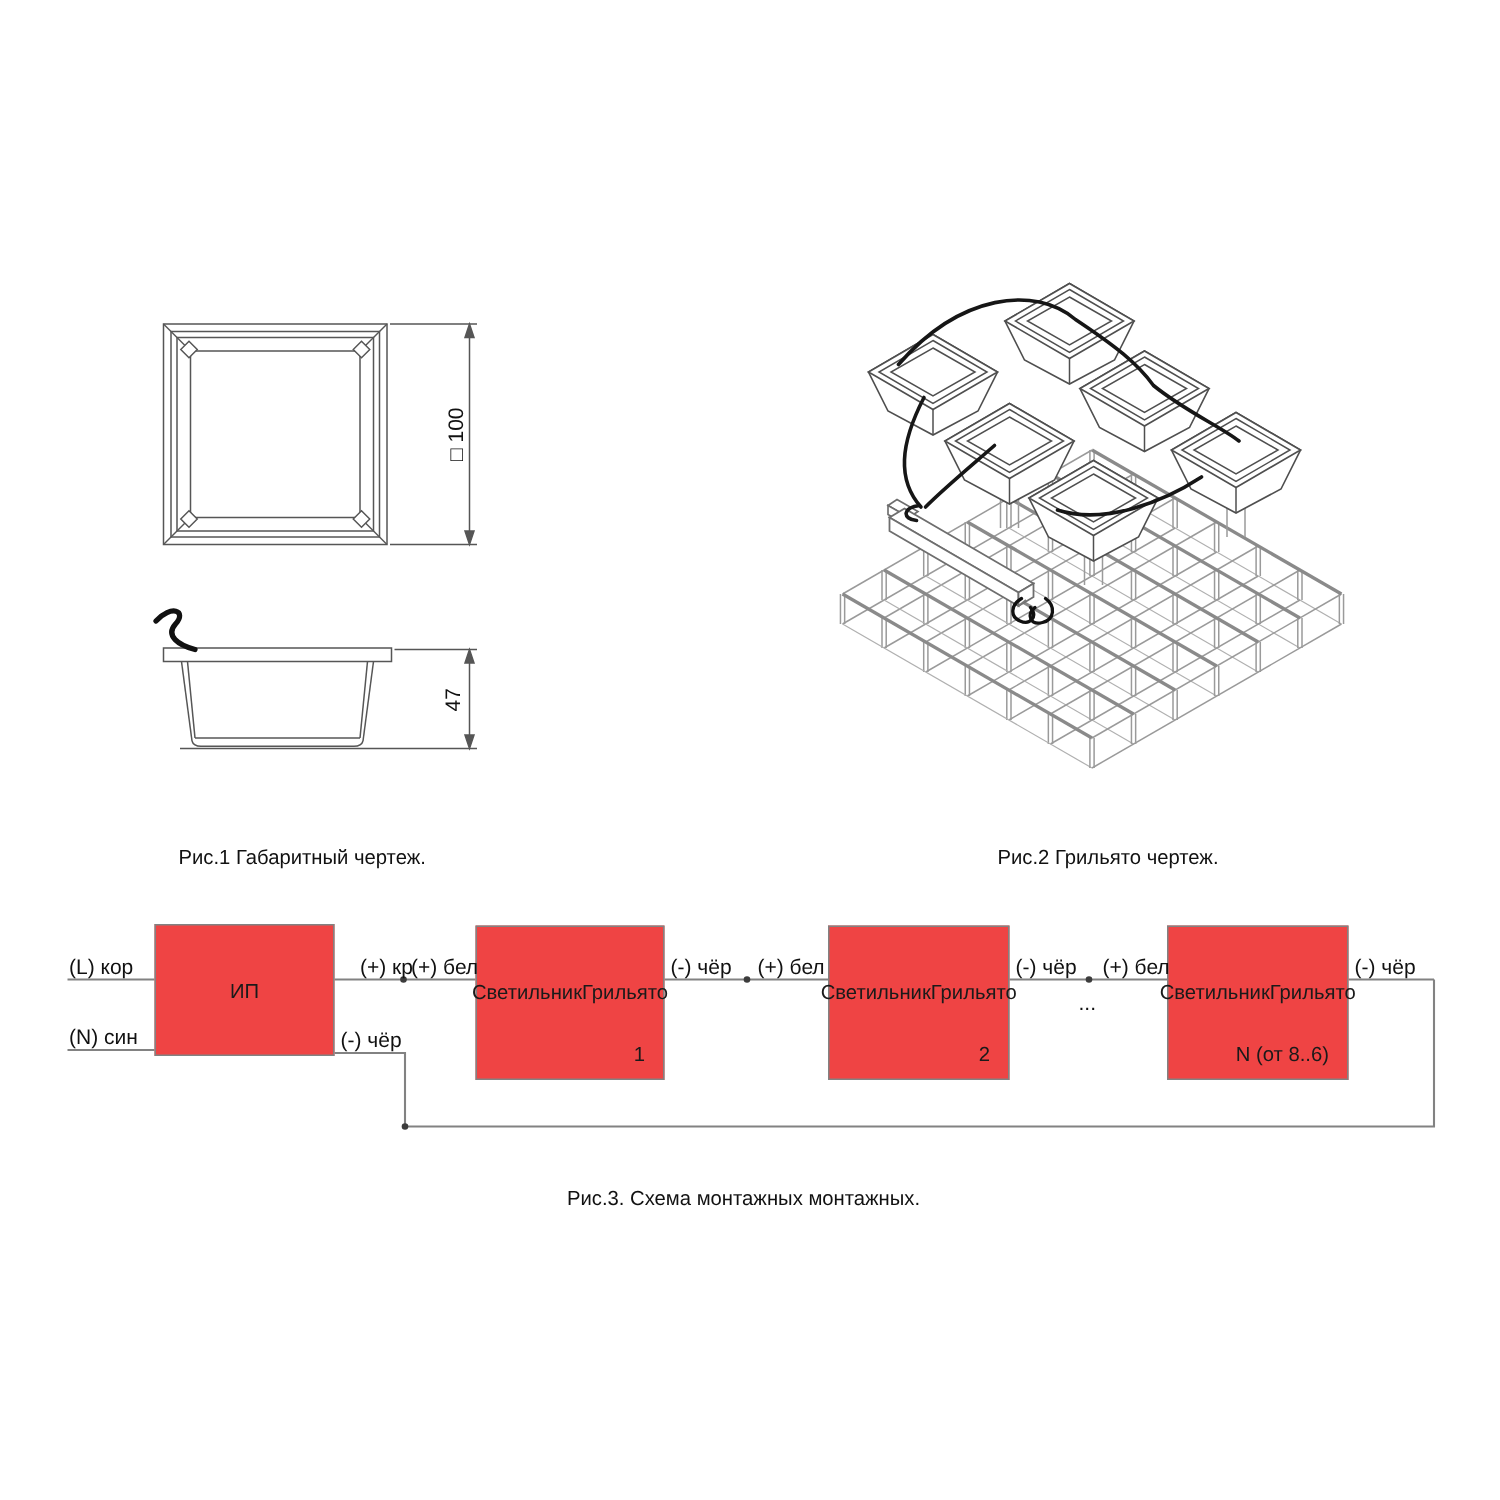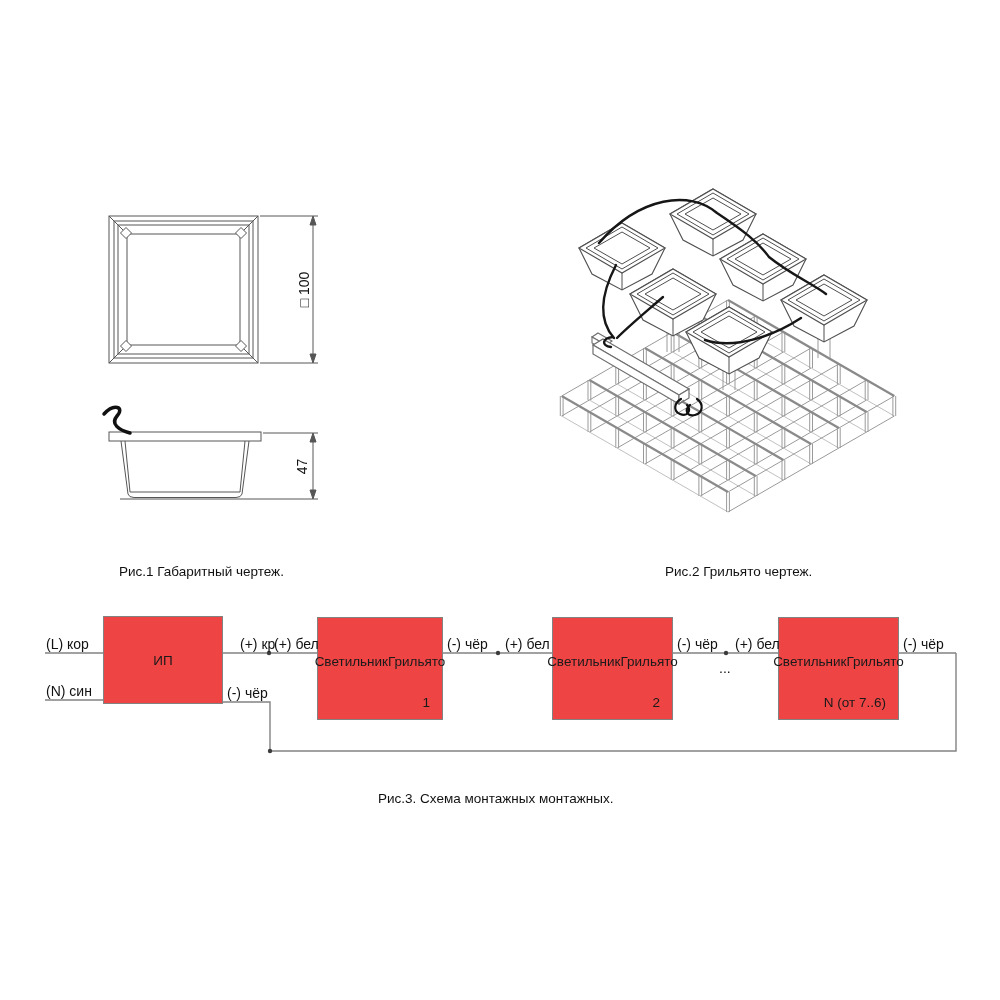--- a/index.html
+++ b/index.html
@@ -266,21 +266,21 @@
     <span class="idx">1</span>
   </div>
   <div class="schembox" style="left:552px;top:617px;width:121px;height:103px;padding-bottom:14px;">
     <span>Светильник</span>
     <span>Грильято</span>
     <span class="idx">2</span>
   </div>
   <div class="schembox" style="left:778px;top:617px;width:121px;height:103px;padding-bottom:14px;">
     <span>Светильник</span>
     <span>Грильято</span>
-    <span class="idx">N (от 7..6)</span>
+    <span class="idx">N (от 8..6)</span>
   </div>
 
   <span class="lbl" style="left:46px;top:636px;">(L) кор</span>
   <span class="lbl" style="left:46px;top:683px;">(N) син</span>
   <span class="lbl" style="left:240px;top:636px;">(+) кр</span>
   <span class="lbl" style="left:274px;top:636px;">(+) бел</span>
   <span class="lbl" style="left:227px;top:685px;">(-) чёр</span>
   <span class="lbl" style="left:447px;top:636px;">(-) чёр</span>
   <span class="lbl" style="left:505px;top:636px;">(+) бел</span>
   <span class="lbl" style="left:677px;top:636px;">(-) чёр</span>

